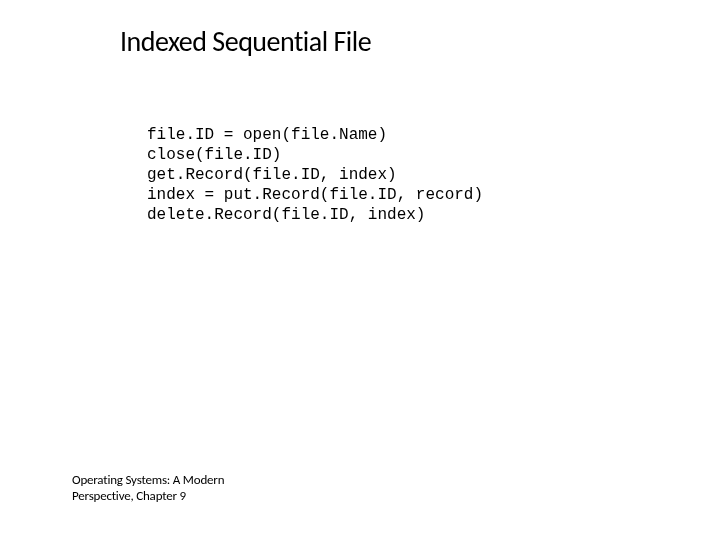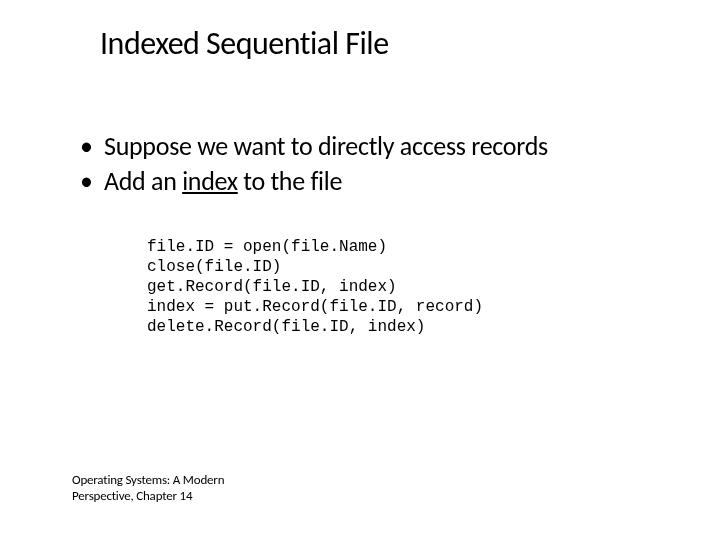--- a/index.html
+++ b/index.html
@@ -12,24 +12,24 @@
     position: relative;
     overflow: hidden;
   }
   .slide {
     width: 100%;
     height: 100%;
     padding: 24px 60px 0 60px;
     position: relative;
   }
   .title {
-    font-size: 32px;
+    font-size: 28px;
     font-weight: 400;
     letter-spacing: -0.5px;
-    margin-left: 40px;
+    margin-left: 60px;
     margin-bottom: 66px;
   }
   .bullets {
     list-style: none;
     margin-left: 20px;
     margin-bottom: 38px;
   }
   .bullets li {
     font-size: 26px;
     line-height: 1.35;
@@ -62,28 +62,24 @@
     line-height: 1.25;
     letter-spacing: -0.2px;
   }
 </style>
 </head>
 <body>
 
 <div class="slide">
   <h1 class="title">Indexed Sequential File</h1>
 
-  <ul class="bullets">
-    <li><span>Suppose we want to directly access records</span><span class="underline"></span><span></span></li>
-    <li><span>Add an </span><span class="underline">index</span><span> to the file</span></li>
-  </ul>
 
   <div class="code-block">file.ID = open(file.Name)
 close(file.ID)
 get.Record(file.ID, index)
 index = put.Record(file.ID, record)
 delete.Record(file.ID, index)</div>
 
   <div class="footer">
     <div>Operating Systems: A Modern</div>
-    <div>Perspective, Chapter 14</div>
+    <div>Perspective, Chapter 9</div>
   </div>
 </div>
 
 </body></html>

